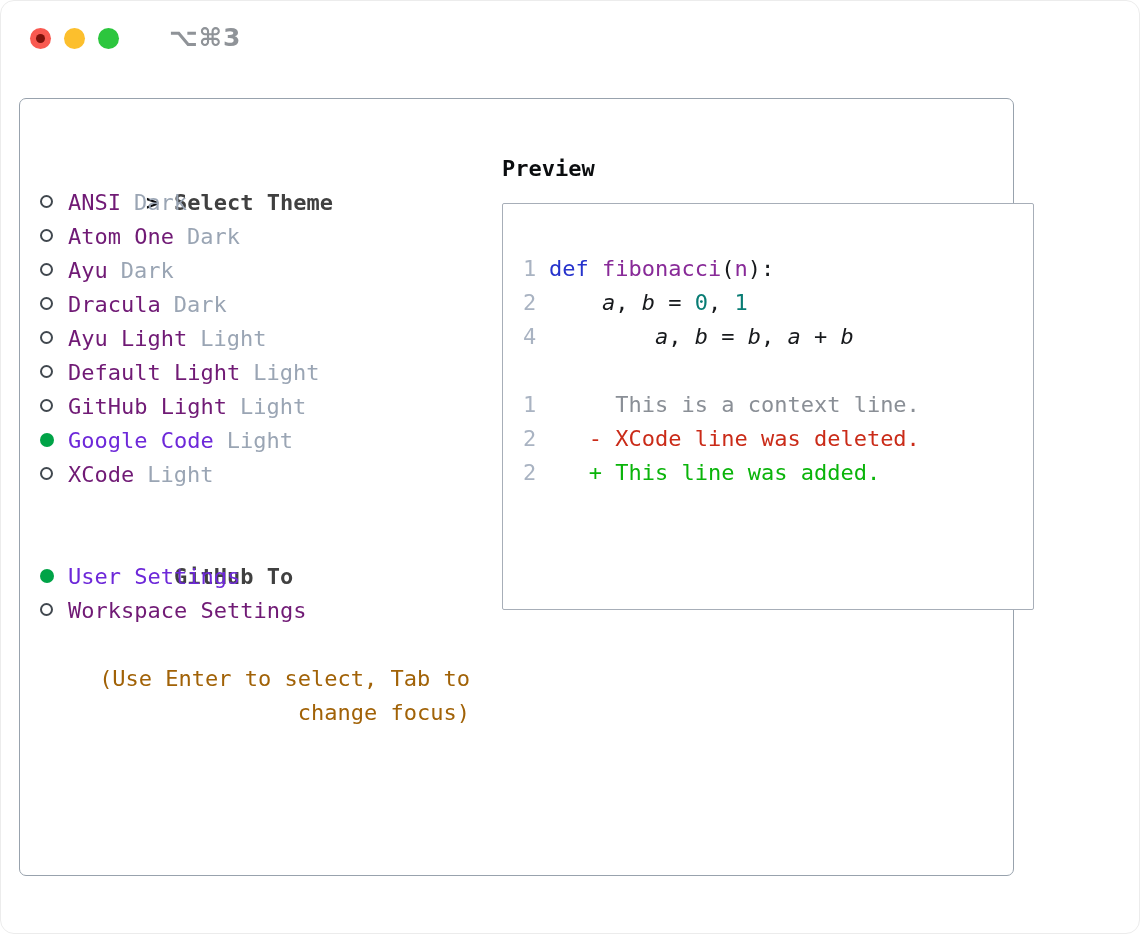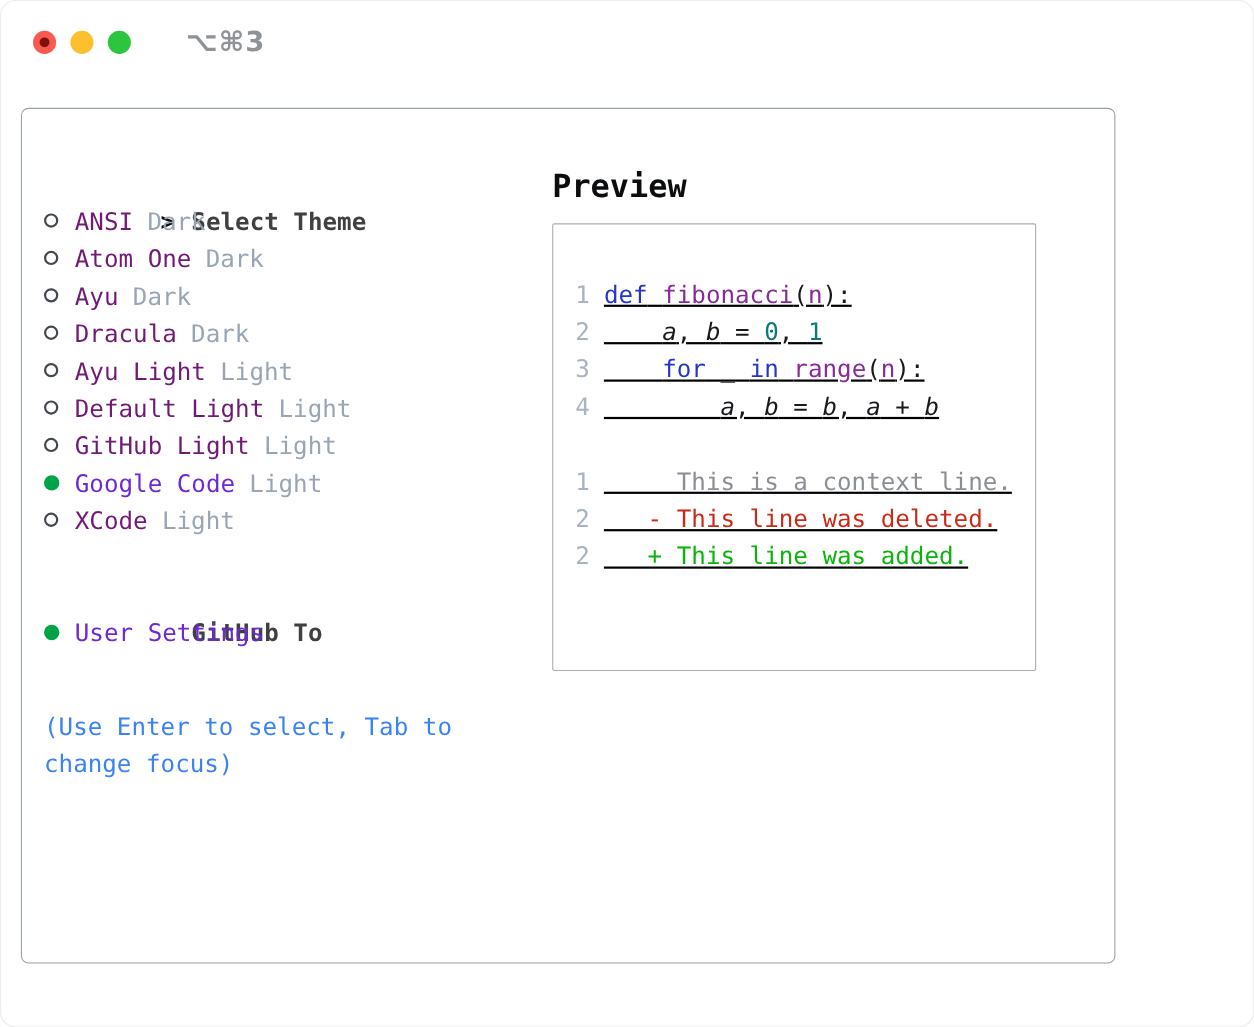--- a/index.html
+++ b/index.html
@@ -41,30 +41,30 @@
     border:2px solid #41484f;box-sizing:border-box;margin-bottom:2px;
   }
   .dot-filled{
     display:inline-block;width:14px;height:14px;border-radius:50%;
     background:#00a347;margin-bottom:1px;
   }
   .item-name{color:#701a75;}
   .item-variant{color:#9aa5b4;margin-left:13px;}
   .selected .item-name{color:#6d28d9;}
   .help{
-    margin-top:17px;color:#3b82f6;font-size:22px;line-height:34px;
-    max-width:430px;white-space:normal;
+    margin-top:0;color:#a16207;font-size:22px;line-height:34px;
+    max-width:430px;white-space:normal;text-align:right;
   }
   
   .right-col{position:absolute;left:482px;top:53px;}
-  .preview-title{font-size:29px;line-height:34px;font-weight:bold;color:#0b0d0f;}
+  .preview-title{font-size:22px;line-height:34px;font-weight:bold;color:#0b0d0f;}
   .preview-box{
-    margin-top:17px;width:440px;height:407px;box-sizing:border-box;
+    margin-top:17px;width:532px;height:407px;box-sizing:border-box;
     border:1.5px solid #a7aeb8;border-radius:2px;background:#ffffff;
-    padding:48px 0 0 20px;overflow:hidden;text-decoration:underline;
+    padding:48px 0 0 20px;overflow:hidden;
   }
   .code-line{height:34px;line-height:34px;font-size:22px;white-space:pre;}
   .ln{display:inline-block;width:13px;text-align:right;margin-right:13px;color:#a9b3c2;}
   .tok-pln{color:#17191c;}
   .tok-kw{color:#2633cc;}
   .tok-fn{color:#882a98;}
   .tok-var{color:#17191c;font-style:italic;}
   .tok-lit{color:#087c74;}
   .tok-ctx{color:#8a8f96;}
   .tok-del{color:#ca2b18;}
@@ -104,37 +104,37 @@
         </div>
 
       <div class="line"> </div>
 
       <div class="line">
         <span class="marker"> </span><span class="hdr">GitHub To</span>
       </div>
 
       <div id="apply-list">
           <div class="line item-row selected"><span class="marker"><span class="dot-filled"></span></span><span class="item-name">User Settings</span></div>
+          <div class="line item-row"><span class="marker"><span class="ring"></span></span><span class="item-name">Workspace Settings</span></div>
         </div>
 
       <div class="line"> </div>
 
       <div class="help">(Use Enter to select, Tab to change focus)</div>
     </div>
 
     <div class="right-col">
       <div class="preview-title">Preview</div>
       <div class="preview-box">
         <div id="code-lines">
             <div class="code-line"><span class="ln">1</span><span class="tok-kw">def</span><span class="tok-pln"> </span><span class="tok-fn">fibonacci</span><span class="tok-pln">(</span><span class="tok-fn">n</span><span class="tok-pln">):</span></div>
             <div class="code-line"><span class="ln">2</span><span class="tok-pln">    </span><span class="tok-var">a</span><span class="tok-pln">, </span><span class="tok-var">b</span><span class="tok-pln"> = </span><span class="tok-lit">0</span><span class="tok-pln">, </span><span class="tok-lit">1</span></div>
-            <div class="code-line"><span class="ln">3</span><span class="tok-pln">    </span><span class="tok-kw">for</span><span class="tok-pln"> _ </span><span class="tok-kw">in</span><span class="tok-pln"> </span><span class="tok-fn">range</span><span class="tok-pln">(</span><span class="tok-fn">n</span><span class="tok-pln">):</span></div>
             <div class="code-line"><span class="ln">4</span><span class="tok-pln">        </span><span class="tok-var">a</span><span class="tok-pln">, </span><span class="tok-var">b</span><span class="tok-pln"> = </span><span class="tok-var">b</span><span class="tok-pln">, </span><span class="tok-var">a</span><span class="tok-pln"> + </span><span class="tok-var">b</span></div>
             <div class="code-line"><span class="ln"></span></div>
             <div class="code-line"><span class="ln">1</span><span class="tok-ctx">     This is a context line.</span></div>
-            <div class="code-line"><span class="ln">2</span><span class="tok-del">   - This line was deleted.</span></div>
+            <div class="code-line"><span class="ln">2</span><span class="tok-del">   - XCode line was deleted.</span></div>
             <div class="code-line"><span class="ln">2</span><span class="tok-add">   + This line was added.</span></div>
           </div>
       </div>
     </div>
 
   </div>
 </div>
 
 </body></html>

